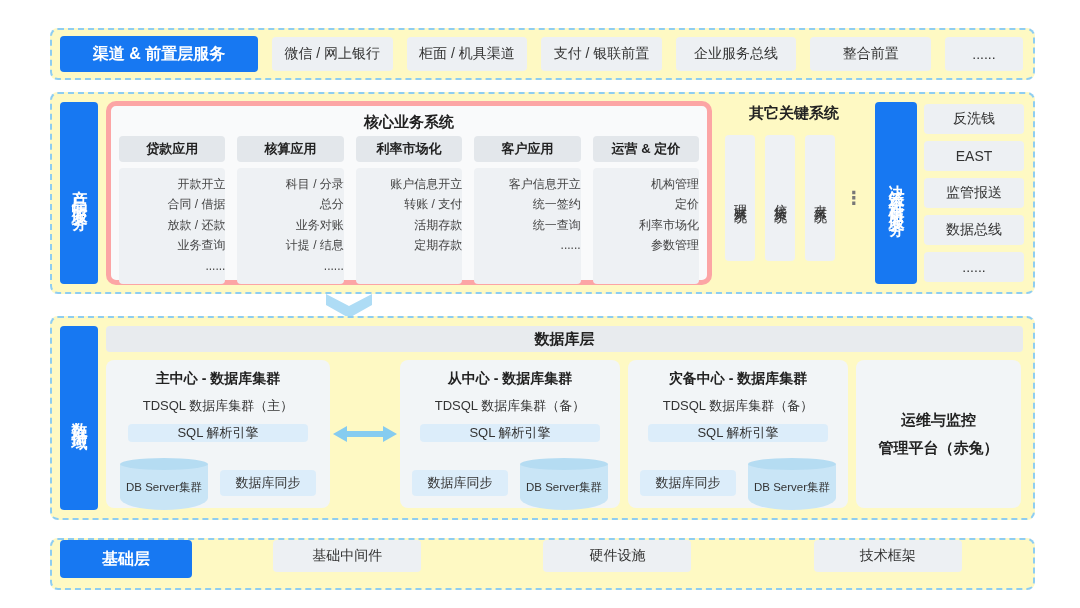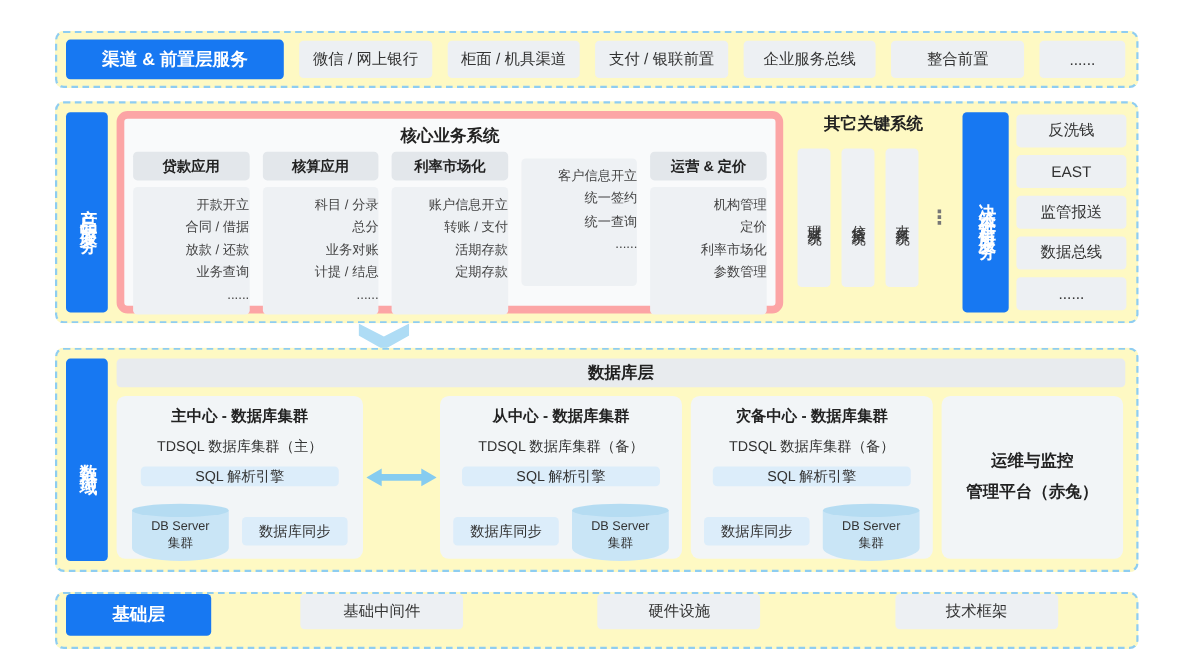--- a/index.html
+++ b/index.html
@@ -19,21 +19,21 @@
   .channel .blabel { width:198px; height:36px; font-size:16px; flex:0 0 198px; }
   .channel .items { flex:1; display:flex; gap:14px; }
   .channel .gbox { flex:1; height:34px; }
   .channel .gbox.dots { flex:0 0 78px; }
 
   
   .product { left:50px; top:92px; width:985px; height:202px; }
   .product .vleft { left:8px; }
   .product .vright { left:823px; width:42px; }
 
-  .core { position:absolute; left:54px; top:7px; width:606px; height:184px; background:#f9fafb; border:7px solid #fca5a5; border-radius:10px; padding:4px 8px 0 8px; }
+  .core { position:absolute; left:54px; top:7px; width:606px; height:184px; background:#f9fafb; border:5px solid #fca5a5; border-radius:10px; padding:4px 8px 0 8px; }
   .group-title { text-align:center; font-weight:700; font-size:15px; height:24px; line-height:24px; color:#222; }
   .cols { display:flex; gap:12px; margin-top:2px; }
   .col { flex:1; display:flex; flex-direction:column; }
   .col-head { background:#e3e7eb; border-radius:4px; height:26px; display:flex; align-items:center; justify-content:center; font-weight:700; font-size:13px; color:#222; }
   .col-body { background:#eef1f4; border-radius:4px; margin-top:6px; height:116px; display:flex; flex-direction:column; align-items:flex-end; padding-top:6px; font-size:12px; line-height:1.7; color:#444; text-align:center; }
 
   .other { position:absolute; left:666px; top:7px; width:152px; height:184px; }
   .pills { display:flex; gap:10px; justify-content:center; align-items:flex-start; margin-top:10px; }
   .pill { width:30px; height:126px; background:#eef1f4; border-radius:4px; writing-mode:vertical-rl; display:flex; align-items:center; justify-content:center; font-size:13px; letter-spacing:2px; color:#333; }
   .vdots { height:126px; display:flex; align-items:center; font-size:18px; font-weight:700; color:#777; }
@@ -50,21 +50,21 @@
   .db-header { position:absolute; left:54px; right:10px; top:8px; height:26px; background:#e8ebee; border-radius:4px; display:flex; align-items:center; justify-content:center; font-weight:700; font-size:15px; color:#222; }
   .clusters { position:absolute; left:54px; right:10px; top:42px; bottom:10px; display:flex; align-items:stretch; }
   .cluster { background:#f2f5f7; border-radius:8px; padding:8px 6px; display:flex; flex-direction:column; align-items:center; }
   .c1 { width:224px; } .c2 { width:220px; margin-right:8px; } .c3 { width:220px; margin-right:8px; }
   .arrowzone { width:70px; display:flex; align-items:center; justify-content:center; }
   .c-title { font-weight:700; font-size:14px; margin-top:2px; color:#222; }
   .c-sub { font-size:13px; margin-top:9px; color:#333; }
   .engine { margin-top:9px; width:180px; height:26px; background:#dcedfa; border-radius:4px; display:flex; align-items:center; justify-content:center; font-size:13px; }
   .c-row { display:flex; align-items:center; gap:12px; margin-top:14px; }
   .sync { width:96px; height:26px; background:#dcedfa; border-radius:4px; display:flex; align-items:center; justify-content:center; font-size:13px; }
-  .cylinder { position:relative; width:88px; height:46px; margin-top:8px; background:#c9e5f6; border-radius:0 0 50% 50% / 0 0 12px 12px; display:flex; flex-direction:column; align-items:center; justify-content:center; font-size:11.5px; line-height:1.3; color:#333;text-align:center; }
+  .cylinder { position:relative; width:88px; height:46px; margin-top:8px; background:#c9e5f6; border-radius:0 0 50% 50% / 0 0 12px 12px; display:flex; flex-direction:row; align-items:center; justify-content:center; font-size:11.5px; line-height:1.3; color:#333;text-align:center; }
   .cylinder::before { content:""; position:absolute; left:0; right:0; top:-6px; height:12px; border-radius:50%; background:#b5dcf2; }
   .cylinder span { position:relative; }
   .ops { width:165px; background:#f2f5f7; border-radius:8px; display:flex; flex-direction:column; align-items:center; justify-content:center; font-weight:700; font-size:15px; line-height:1.9; color:#222; }
 
   
   .foundation { left:50px; top:538px; width:985px; height:52px; display:flex; align-items:flex-start; gap:20px; padding:0 10px 0 8px; }
   .foundation .blabel { width:132px; height:38px; font-size:16px; flex:0 0 132px; }
   .foundation .items { flex:1; display:flex; justify-content:space-around; align-items:center; }
   .foundation .gbox { width:148px; height:32px; }
 </style>
@@ -115,20 +115,21 @@
           <div class="col-head">利率市场化</div>
           <div class="col-body">
             <div>账户信息开立</div>
             <div>转账 / 支付</div>
             <div>活期存款</div>
             <div>定期存款</div>
             <div></div>
           </div>
         </div>
         <div class="col">
+          <div class="col-head">客户应用</div>
           <div class="col-body">
             <div>客户信息开立</div>
             <div>统一签约</div>
             <div>统一查询</div>
             <div>......</div>
             <div></div>
           </div>
         </div>
         <div class="col">
           <div class="col-head">运营 &amp; 定价</div>

